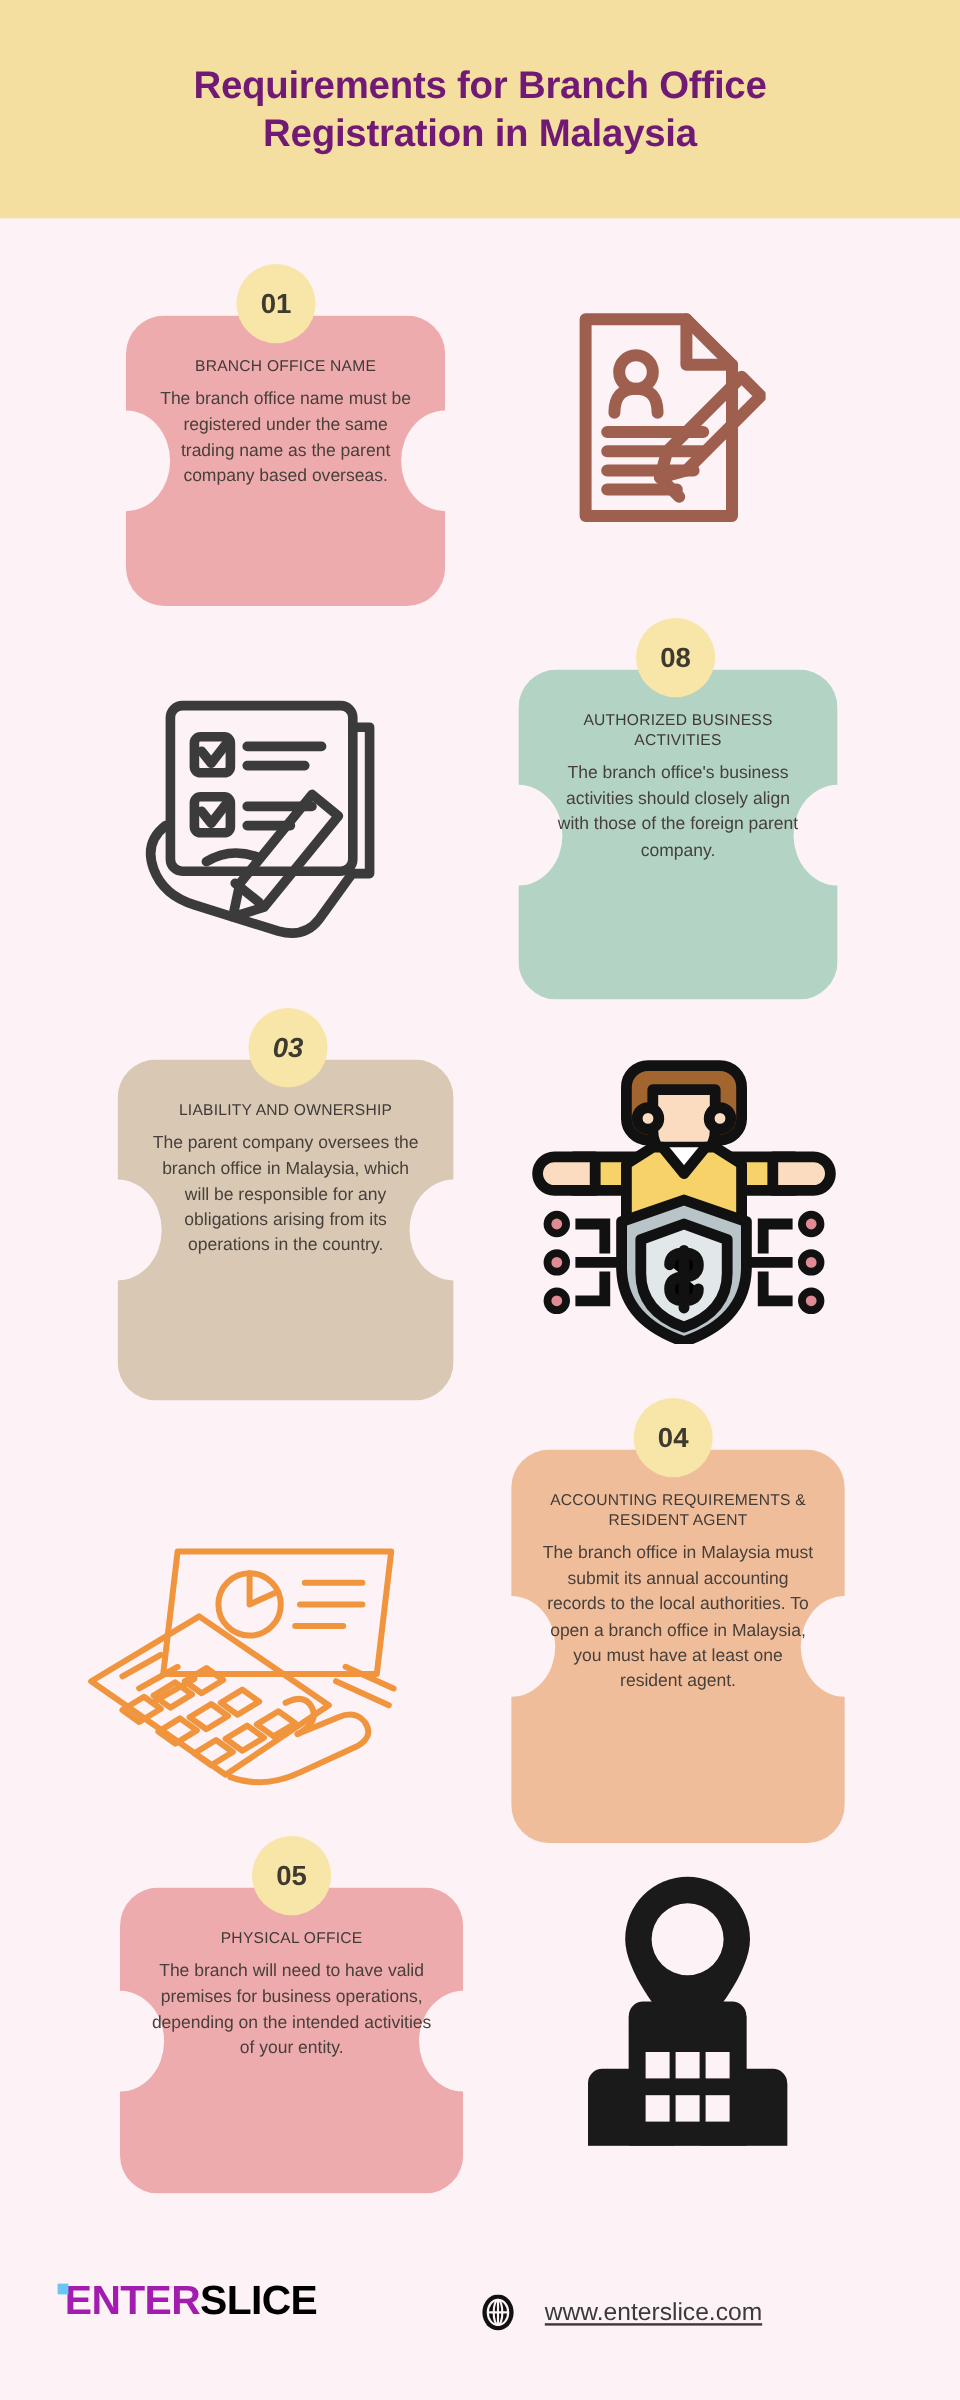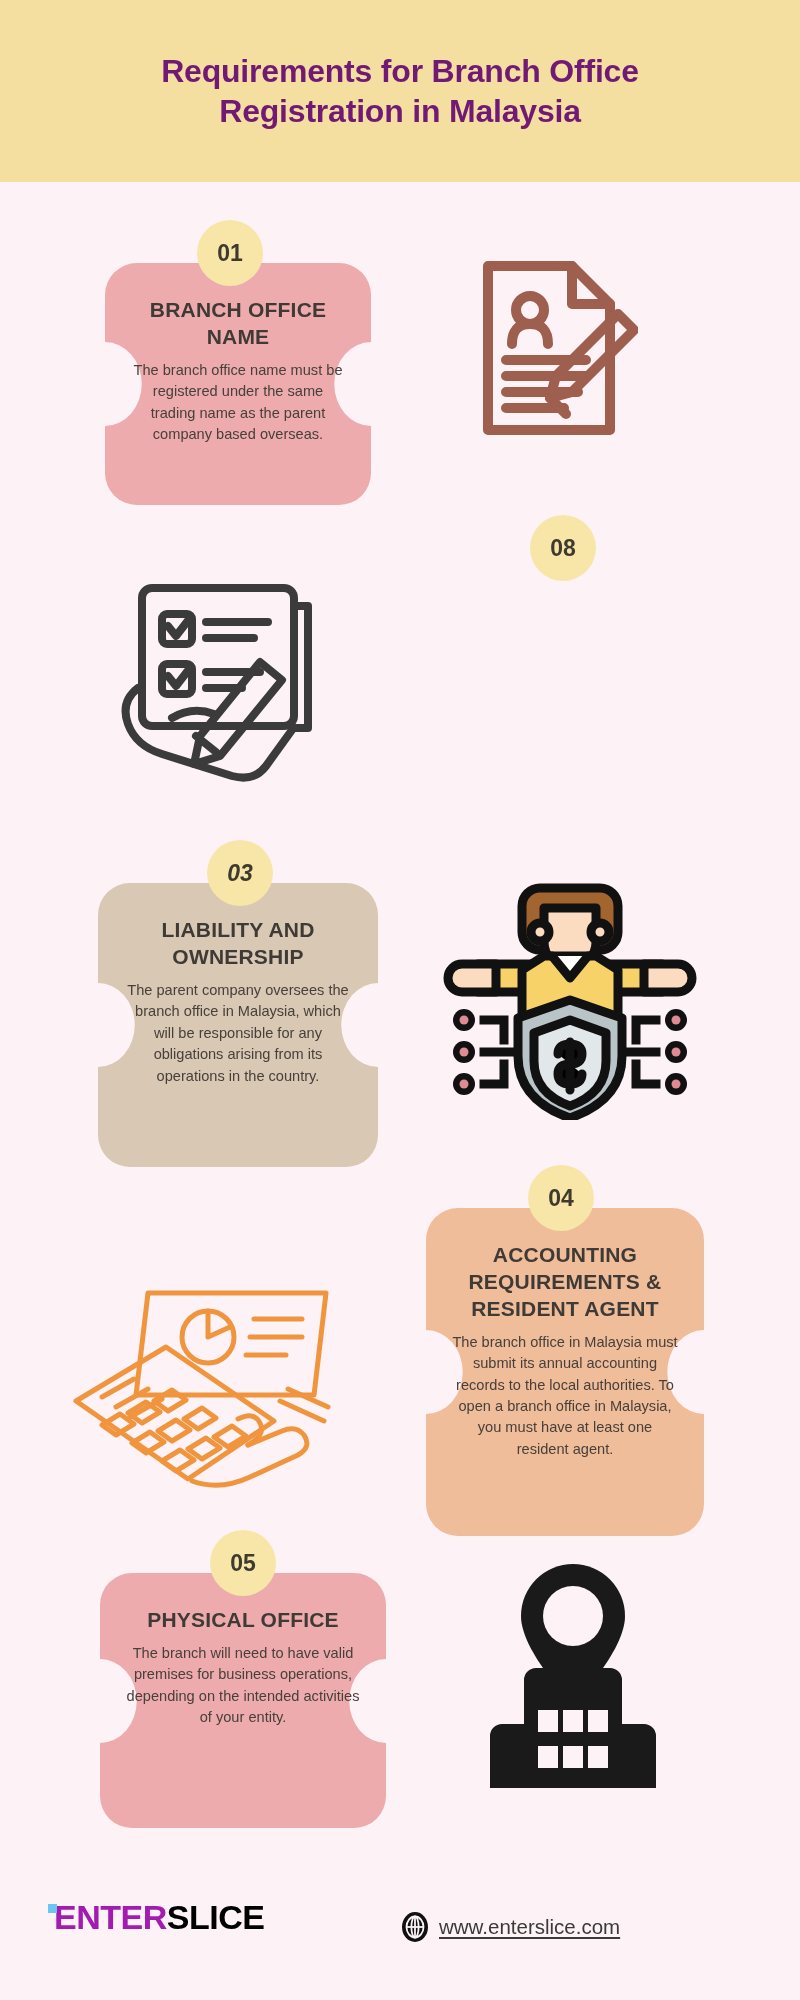--- a/index.html
+++ b/index.html
@@ -49,22 +49,22 @@
   }
   
   .card-shape {
     position: absolute;
     inset: 0;
   }
   .card-shape svg { width: 100%; height: 100%; display: block; }
   .card-inner { position: relative; z-index: 2; }
 
   .card-title {
-    font-size: 21px;
-    font-weight: 700;
+    font-size: 13px;
+    font-weight: 400;
     line-height: 1.28;
     letter-spacing: 0.2px;
     margin-bottom: 9px;
     text-transform: uppercase;
   }
   .card-body {
     font-size: 14.6px;
     line-height: 1.47;
     font-weight: 400;
     color: #463f3a;
@@ -115,21 +115,21 @@
     background: #6cc6f5;
     margin-right: -3px;
     position: relative;
     top: -16px;
   }
   .site {
     position: absolute;
     left: 400px; top: 52px;
     display: flex;
     align-items: center;
-    gap: 9px;
+    gap: 24px;
   }
   .globe { width: 30px; height: 30px; }
   .site-url {
     font-size: 20.5px;
     color: #3b3a38;
     text-decoration: underline;
     text-underline-offset: 3px;
   }
 </style>
 </head>
@@ -167,20 +167,31 @@
           <path d="M150,66 l16,16 -62,62 -22,6 6,-22 Z"></path>
           <path d="M82,150 l16,16"></path>
         </g>
       </svg>
     </div>
   </div>
 
   <div class="block" style="top:515px;height:320px;">
     <div class="badge" style="left:530px; top:0px;">
       <span>08</span>
+    </div>
+    <div class="card" style="left:432px; top:43px; width:266px; height:275px;">
+      <div class="card-shape">
+        <svg viewBox="0 0 266 275" preserveAspectRatio="none">
+          <path d="M32,0 H234 a32,32 0 0 1 32,32 V96 a28,32 0 0 0 0,84 V243 a32,32 0 0 1 -32,32 H32 a32,32 0 0 1 -32,-32 V180 a28,32 0 0 0 0,-84 V32 a32,32 0 0 1 32,-32 Z" fill="#b3d3c4"></path>
+        </svg>
+      </div>
+      <div class="card-inner">
+        <div class="card-title">AUTHORIZED BUSINESS ACTIVITIES</div>
+        <div class="card-body">The branch office's business activities should closely align with those of the foreign parent company.</div>
+      </div>
     </div>
     <div class="icon-wrap" style="left:110px; top:55px; width:215px; height:215px;">
       <svg viewBox="0 0 215 215">
         <g fill="none" stroke="#3b3b3b" stroke-width="8" stroke-linecap="round" stroke-linejoin="round">
           <rect x="32" y="18" width="152" height="138" rx="10"></rect>
           <path d="M184,36 h14 v122 h-14"></path>
           <rect x="52" y="44" width="30" height="30" rx="5"></rect>
           <rect x="52" y="94" width="30" height="30" rx="5"></rect>
           <path d="M58,56 l8,10 14,-18"></path>
           <path d="M58,106 l8,10 14,-18"></path>

